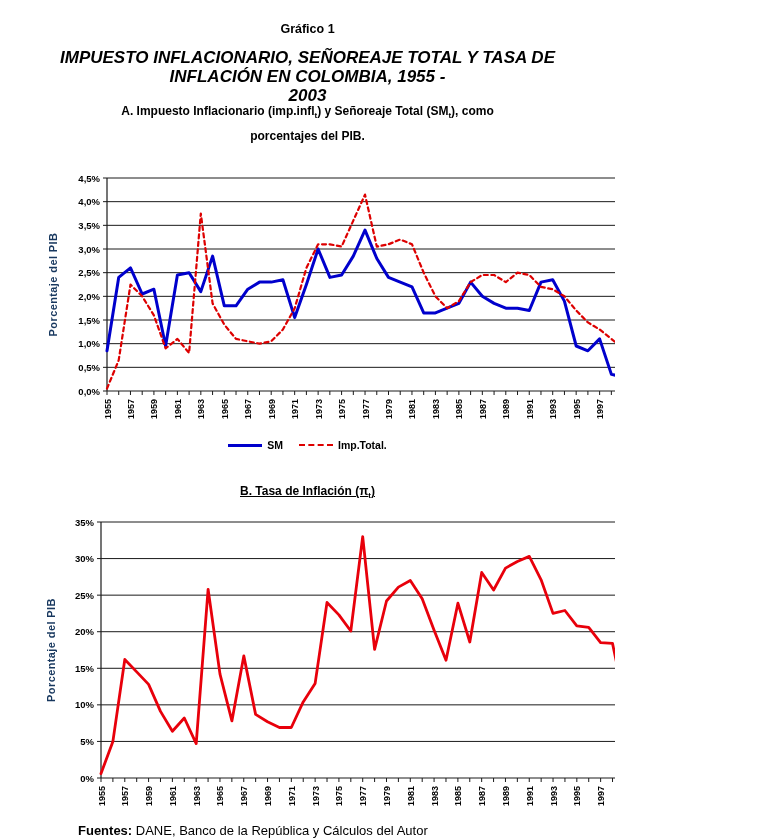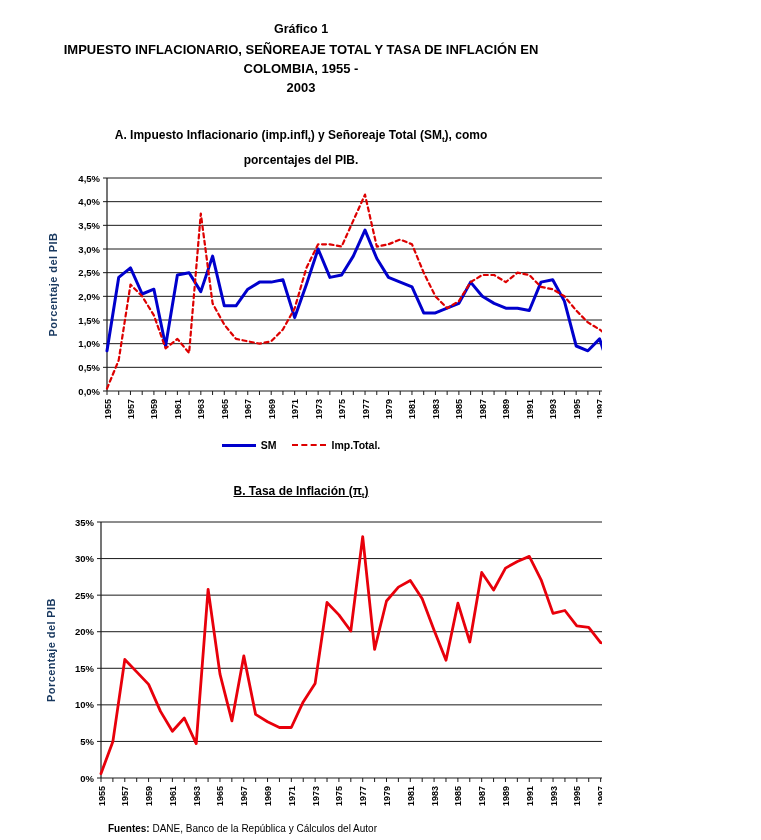--- a/index.html
+++ b/index.html
@@ -1,36 +1,36 @@
 <!DOCTYPE html>
 <html><head>
 <meta charset="utf-8">
 <style>
   html,body{margin:0;padding:0;background:#fff;}
   .page{position:relative;width:602px;height:840px;background:#fff;overflow:hidden;
-        font-family:"Liberation Sans",sans-serif;color:#000;}
+        font-family:"Liberation Sans",sans-serif;color:#000;padding-left:13px;}
   .ctr{position:absolute;left:0;width:100%;text-align:center;font-weight:bold;}
   .title1{top:22px;font-size:12.5px;}
-  .title2{top:40px;font-size:13px;line-height:19px;padding:0 38px;box-sizing:border-box;}
-  .suba{top:101px;font-size:12px;line-height:20px;margin-top:24px;}
+  .title2{top:48px;font-size:17px;line-height:19px;padding:0 38px;box-sizing:border-box;font-style:italic;}
+  .suba{top:101px;font-size:12px;line-height:20px;}
   .subb{top:484px;font-size:12px;text-decoration:underline;}
   sub{font-size:8px;}
   svg{position:absolute;left:0;}
   #chartA{top:160px;}
   #chartB{top:505px;}
   .ylab{font-family:"Liberation Sans",sans-serif;font-size:9.5px;font-weight:bold;fill:#000;}
   .xlab{font-family:"Liberation Sans",sans-serif;font-size:9px;font-weight:bold;fill:#000;}
   .ytitle{font-family:"Liberation Sans",sans-serif;font-size:11px;font-weight:bold;fill:#17375E;letter-spacing:.4px;}
   .legend{position:absolute;top:439px;left:0;width:100%;display:flex;justify-content:center;
           align-items:flex-end;gap:16px;font-size:10.5px;font-weight:bold;}
   .legend-item{display:flex;align-items:center;gap:5px;}
   .sample{display:inline-block;width:34px;height:0;}
   .sm-sample{border-top:3px solid #0000CC;}
   .imp-sample{border-top:2.5px dashed #DD0000;}
-  .source{position:absolute;top:823px;left:78px;font-size:10px;margin-left:30px;}
+  .source{position:absolute;top:823px;left:78px;font-size:13px;}
   .source b{font-weight:bold;}
 </style>
 </head>
 <body>
 
 <div class="page">
 
   <div class="ctr title1">Gráfico 1</div>
 
   <div class="ctr title2">

